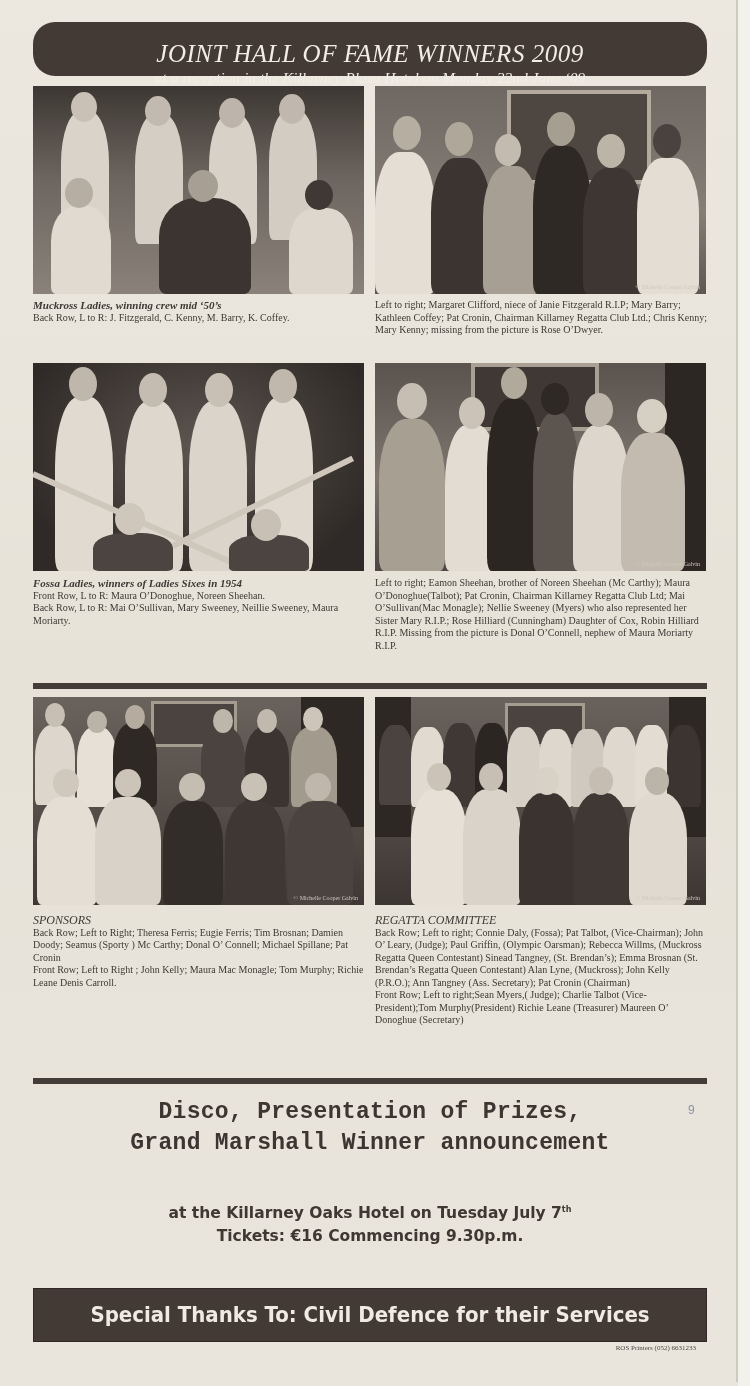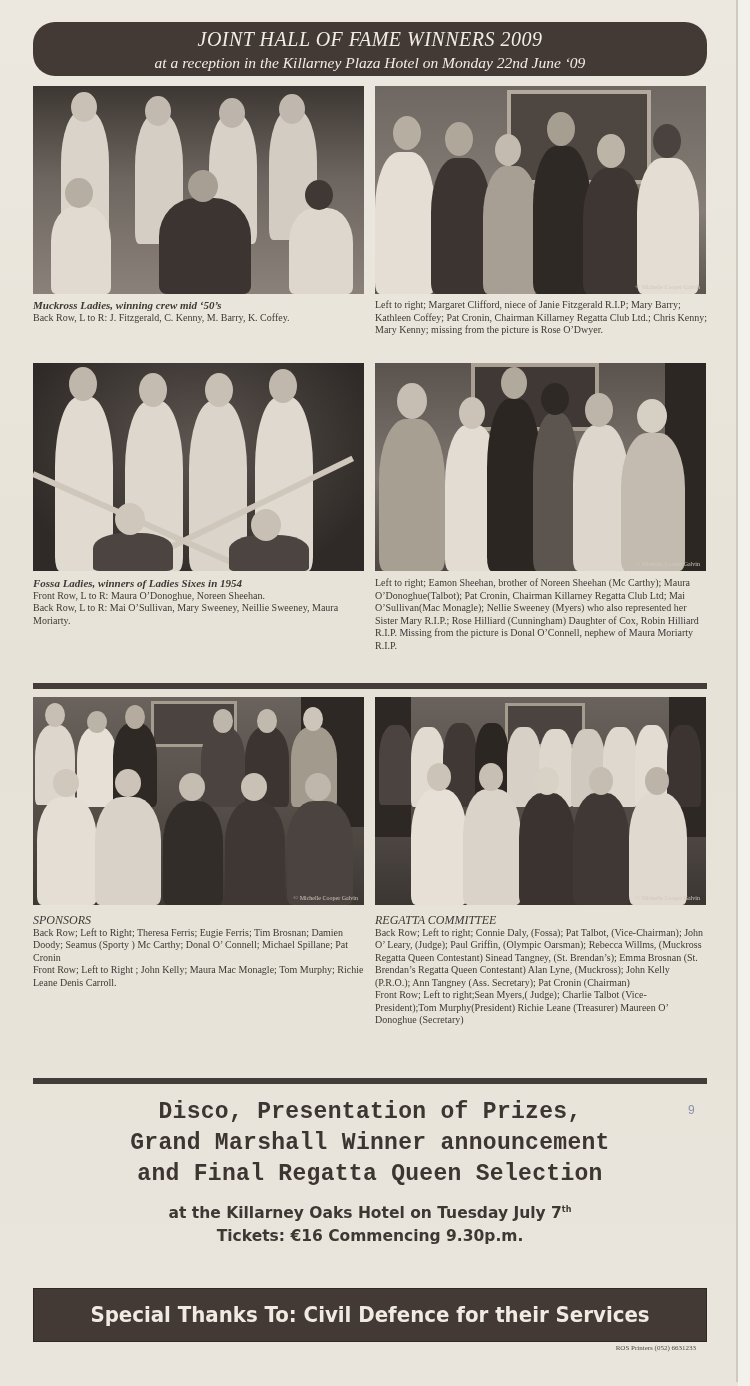--- a/index.html
+++ b/index.html
@@ -22,22 +22,22 @@
   .banner {
     position: absolute; left: 33px; top: 22px; width: 674px; height: 54px;
     background: #433935;
     border-radius: 22px;
     color: #f2ede4;
     text-align: center;
   }
   .banner-title {
     font-family: "Liberation Serif", serif;
     font-style: italic;
-    font-size: 20px; letter-spacing: 0.5px;
-    line-height: 28px; padding-top: 3px;
+    font-size: 25px; letter-spacing: 0.5px;
+    line-height: 28px; padding-top: 18px;
   }
   .banner-sub {
     font-family: "Liberation Serif", serif;
     font-style: italic;
     font-size: 15.5px; line-height: 20px;
   }
   .photo {
     position: absolute;
     background: #4f4743;
     overflow: hidden;
@@ -249,21 +249,20 @@
     <div class="ctitle caps">REGATTA COMMITTEE</div>
     <div>Back Row; Left to right; Connie Daly, (Fossa); Pat Talbot, (Vice-Chairman); John O’ Leary, (Judge); Paul Griffin, (Olympic Oarsman); Rebecca Willms, (Muckross Regatta Queen Contestant) Sinead Tangney, (St. Brendan’s); Emma Brosnan (St. Brendan’s Regatta Queen Contestant) Alan Lyne, (Muckross); John Kelly (P.R.O.); Ann Tangney (Ass. Secretary); Pat Cronin (Chairman)</div>
     <div>Front Row; Left to right;Sean Myers,( Judge); Charlie Talbot (Vice-President);Tom Murphy(President) Richie Leane (Treasurer) Maureen O’ Donoghue (Secretary)</div>
   </div>
 
   <div class="rule" style="top:1078px;"></div>
 
   <div class="event event-head">
     <div>Disco, Presentation of Prizes,</div>
     <div>Grand Marshall Winner announcement</div>
-    <div>and Final Regatta Queen Selection</div>
   </div>
   <div class="pen-mark">9</div>
 
   <div class="event event-detail">
     <div><span>at the Killarney Oaks Hotel on Tuesday July 7</span><sup>th</sup></div>
     <div>Tickets: €16  Commencing 9.30p.m.</div>
   </div>
 
   <div class="thanks">Special Thanks To: Civil Defence for their Services</div>
 

